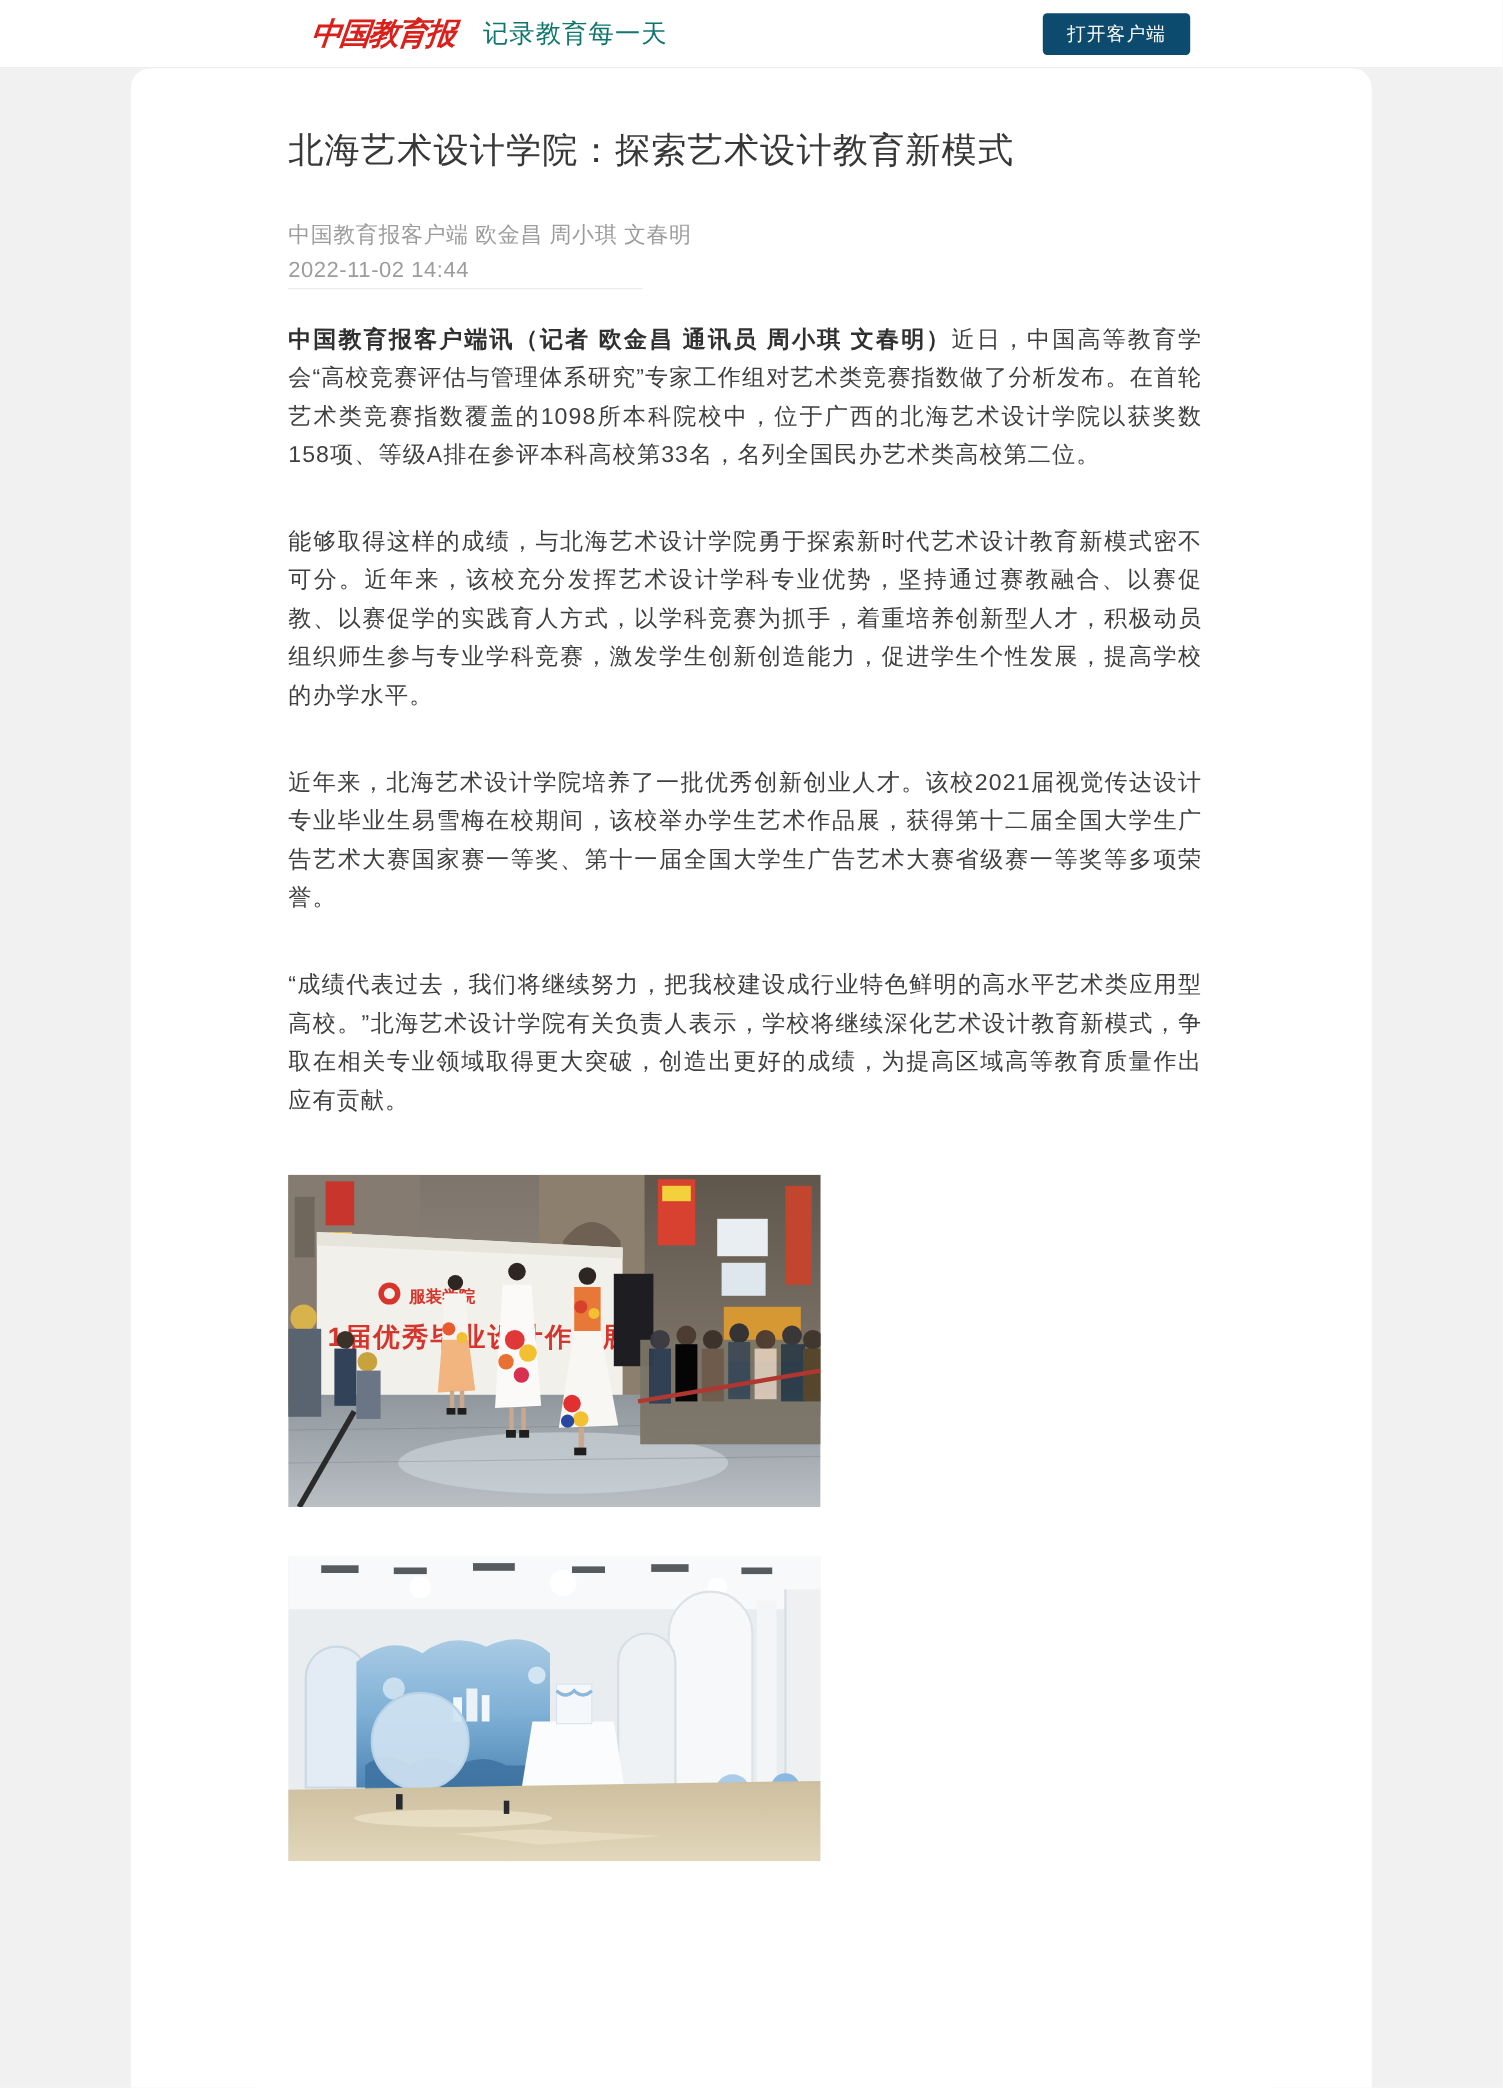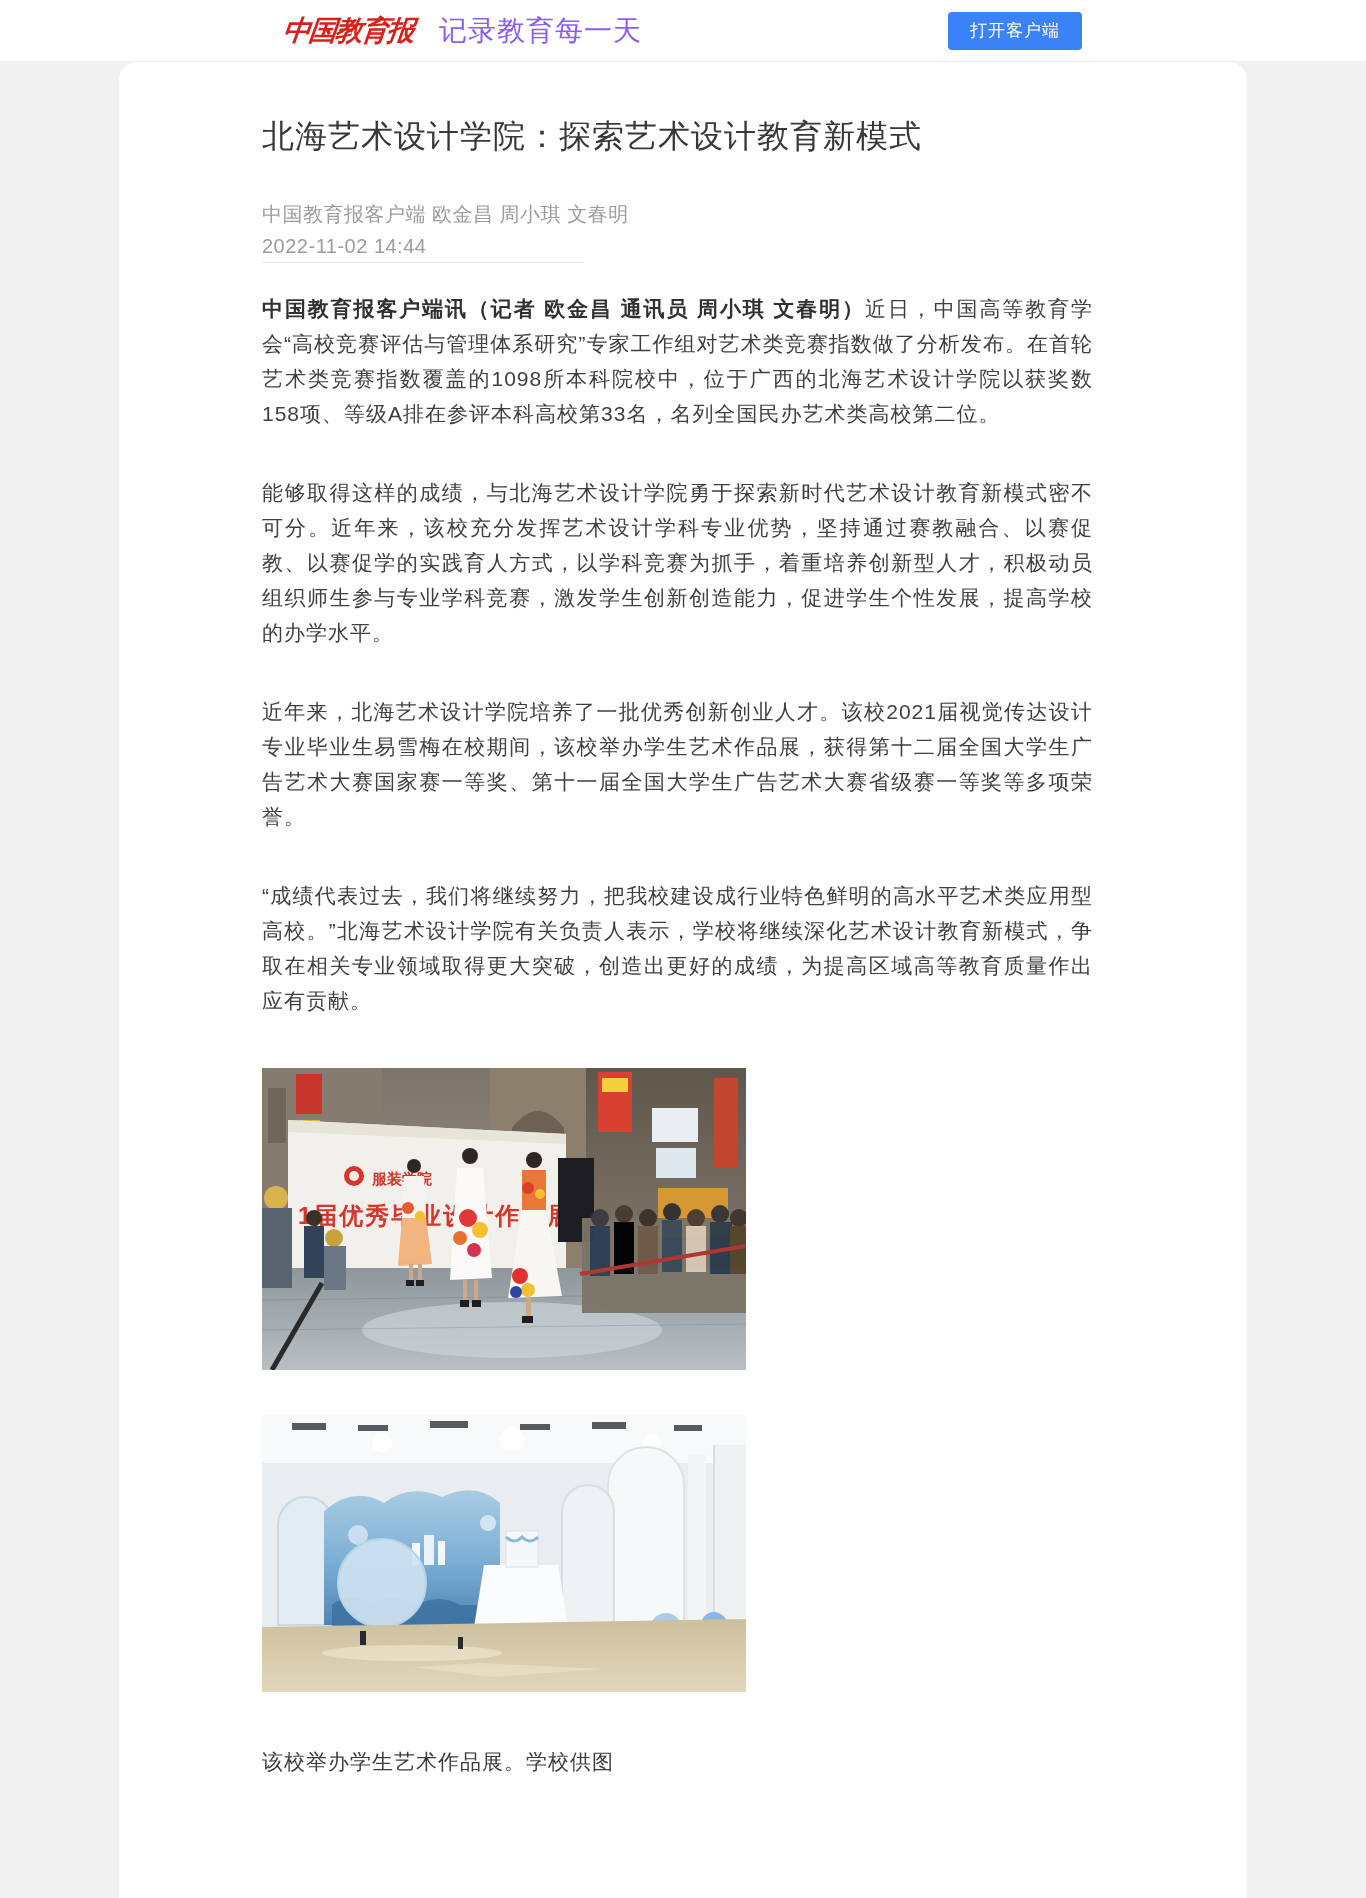--- a/index.html
+++ b/index.html
@@ -33,33 +33,33 @@
     font-weight: bold;
     font-size: 28px;
     letter-spacing: -2px;
     color: #d9201a;
     transform: skewX(-6deg);
     white-space: nowrap;
     cursor: pointer;
   }
   .tagline {
     margin-left: 26px;
-    font-size: 28px;
-    color: #8b5cf6;
+    font-size: 23px;
+    color: #0f766e;
     letter-spacing: 1px;
     white-space: nowrap;
   }
   .open-app-btn {
     position: absolute;
     right: 22px;
     top: 50%;
     transform: translateY(-50%);
     height: 38px;
     padding: 0 22px;
-    background: #3b82f6;
+    background: #0c4a6e;
     color: #ffffff;
     font-size: 17px;
     line-height: 38px;
     border: none;
     border-radius: 4px;
     letter-spacing: 1px;
     cursor: pointer;
     font-family: inherit;
   }
   
@@ -330,16 +330,15 @@
         </g>
 
         <polygon points="0,212 484,204 484,277 0,277" fill="url(#floor2)"></polygon>
         <ellipse cx="150" cy="238" rx="90" ry="8" fill="#f2ead2" opacity="0.6"></ellipse>
         <rect x="98" y="216" width="6" height="14" fill="#2a2a2e"></rect>
         <rect x="196" y="222" width="5" height="12" fill="#2a2a2e"></rect>
         <path d="M150 252 l70 -4 l120 6 l-110 8 Z" fill="#efe6cc" opacity="0.55"></path>
       </svg>
     </figure>
 
-    <div class="fig-caption cap2">该校举办学生艺术作品展。学校供图</div>
 
   </article>
 </main>
 
 </body></html>

